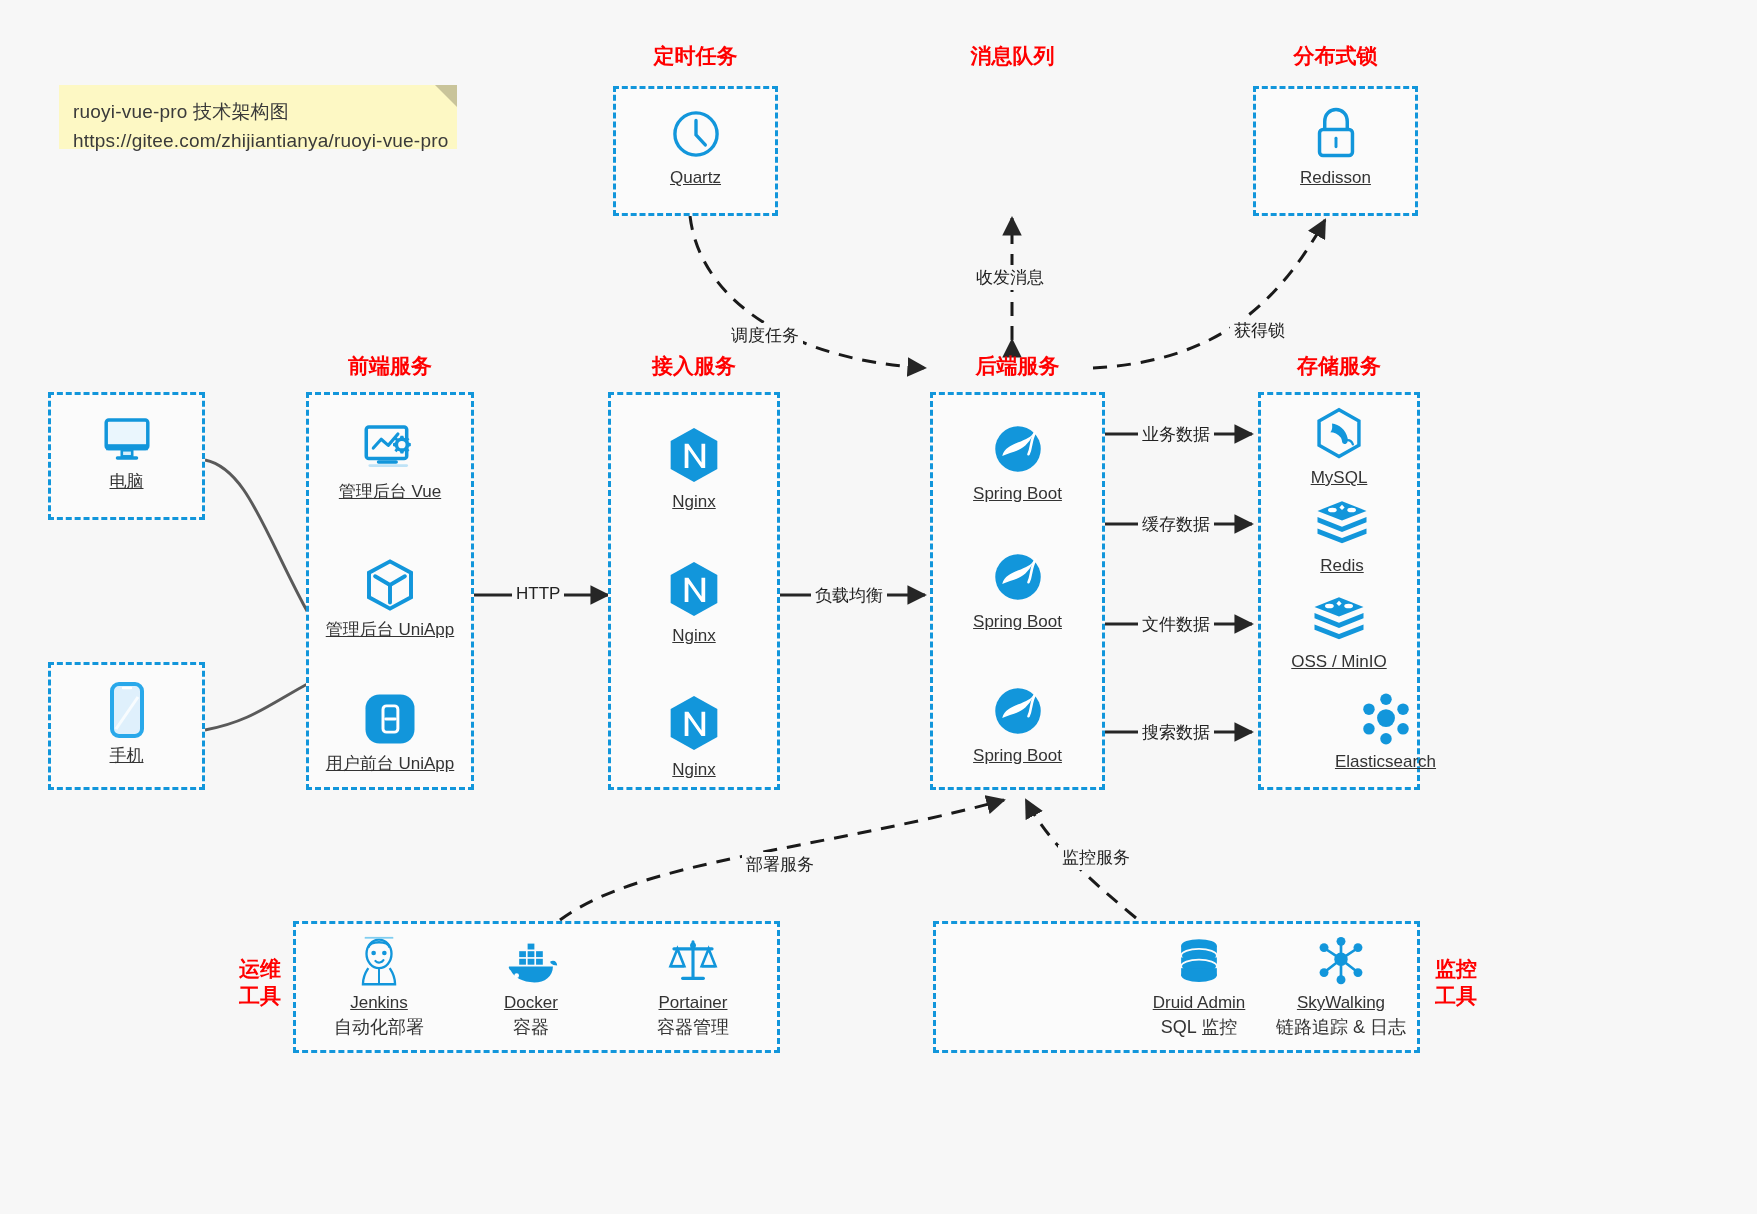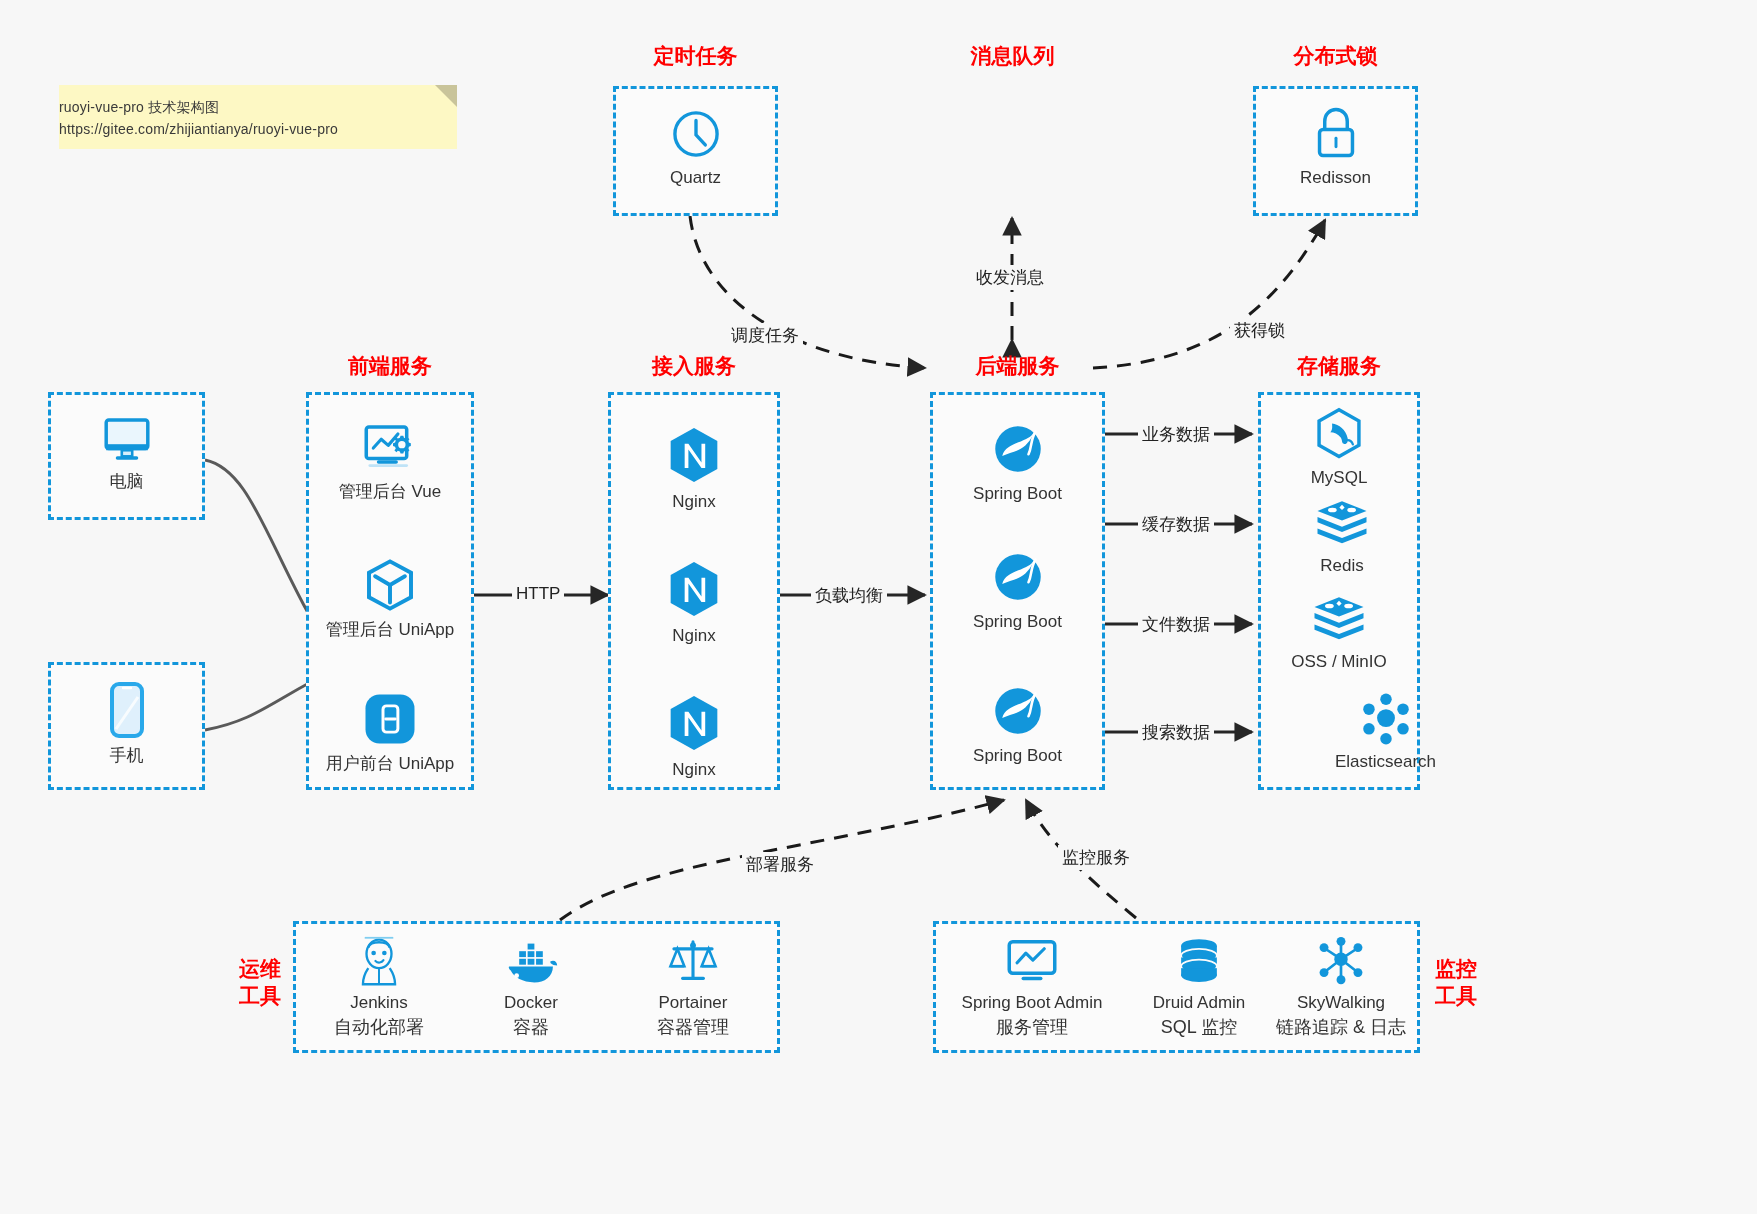--- a/index.html
+++ b/index.html
@@ -9,22 +9,22 @@
     font-family:"Liberation Sans","DejaVu Sans",sans-serif;
     position:relative;overflow:hidden;
   }
   #stage{position:absolute;left:0;top:0;width:1757px;height:1214px;}
   svg.edges{position:absolute;left:0;top:0;width:1757px;height:1214px;pointer-events:none;}
 
   
   .note{
     position:absolute;left:59px;top:85px;width:398px;height:64px;
     background:#fdf8c4;
-    padding:12px 14px 10px 0;box-sizing:border-box;
-    font-size:14px;color:#3a3a3a;line-height:1.55;
+    padding:12px 14px 10px 14px;box-sizing:border-box;
+    font-size:19px;color:#3a3a3a;line-height:1.55;
     letter-spacing:.2px;
   }
   .note .fold{
     position:absolute;right:0;top:0;width:0;height:0;
     border-left:22px solid transparent;border-top:22px solid #c9c49a;
   }
   .note div{white-space:nowrap;}
 
   
   .gbox{
@@ -38,21 +38,21 @@
     color:#ff0000;font-weight:bold;font-size:21px;
     text-align:center;white-space:nowrap;
   }
   .gtitle.vert{
     width:56px;line-height:1.3;white-space:normal;
   }
 
   
   .node{position:absolute;text-align:center;}
   .node .cap{
-    font-size:17px;color:#333;margin-top:6px;white-space:nowrap;line-height:1.35;
+    font-size:17px;color:#333;margin-top:6px;white-space:nowrap;line-height:1.35;text-decoration:underline;
   }
   .node .cap2{font-size:18px;color:#333;line-height:1.35;white-space:nowrap;}
   .ico{display:block;margin:0 auto;}
 
   
   .elabel{
     position:absolute;font-size:17px;color:#222;
     background:#f7f7f7;padding:1px 4px;white-space:nowrap;
   }
 </style>
@@ -343,29 +343,20 @@
         <path d="M4 34 L20 34" stroke="#1296db" stroke-width="3"></path>
         <path d="M40 34 L56 34" stroke="#1296db" stroke-width="3"></path>
         <circle cx="30" cy="10" r="3.4" fill="#1296db"></circle>
       </svg>
       <div class="cap">Portainer</div>
       <div class="cap2">容器管理</div>
     </div>
   </div>
 
   <div class="gbox" style="left:933px;top:921px;width:487px;height:132px;">
-    <div class="node" style="left:6px;top:12px;width:180px;">
-      <svg class="ico" width="56" height="50" viewBox="0 0 64 56">
-        <rect x="6" y="6" width="52" height="36" rx="4" fill="none" stroke="#1296db" stroke-width="4"></rect>
-        <path d="M15 30 L25 19 L33 27 L46 14" fill="none" stroke="#1296db" stroke-width="3.6" stroke-linecap="round" stroke-linejoin="round"></path>
-        <path d="M22 48 L42 48" stroke="#1296db" stroke-width="4" stroke-linecap="round"></path>
-      </svg>
-      <div class="cap">Spring Boot Admin</div>
-      <div class="cap2">服务管理</div>
-    </div>
     <div class="node" style="left:188px;top:12px;width:150px;">
       <svg class="ico" width="50" height="50" viewBox="0 0 56 56">
         <ellipse cx="28" cy="11" rx="20" ry="7.5" fill="#1296db"></ellipse>
         <rect x="8" y="11" width="40" height="11" fill="#1296db"></rect>
         <ellipse cx="28" cy="22" rx="20" ry="7.5" fill="#1296db" stroke="#fbfbfb" stroke-width="2"></ellipse>
         <rect x="8" y="24" width="40" height="10" fill="#1296db"></rect>
         <ellipse cx="28" cy="34" rx="20" ry="7.5" fill="#1296db" stroke="#fbfbfb" stroke-width="2"></ellipse>
         <rect x="8" y="36" width="40" height="8" fill="#1296db"></rect>
         <ellipse cx="28" cy="44" rx="20" ry="7.5" fill="#1296db"></ellipse>
       </svg>

